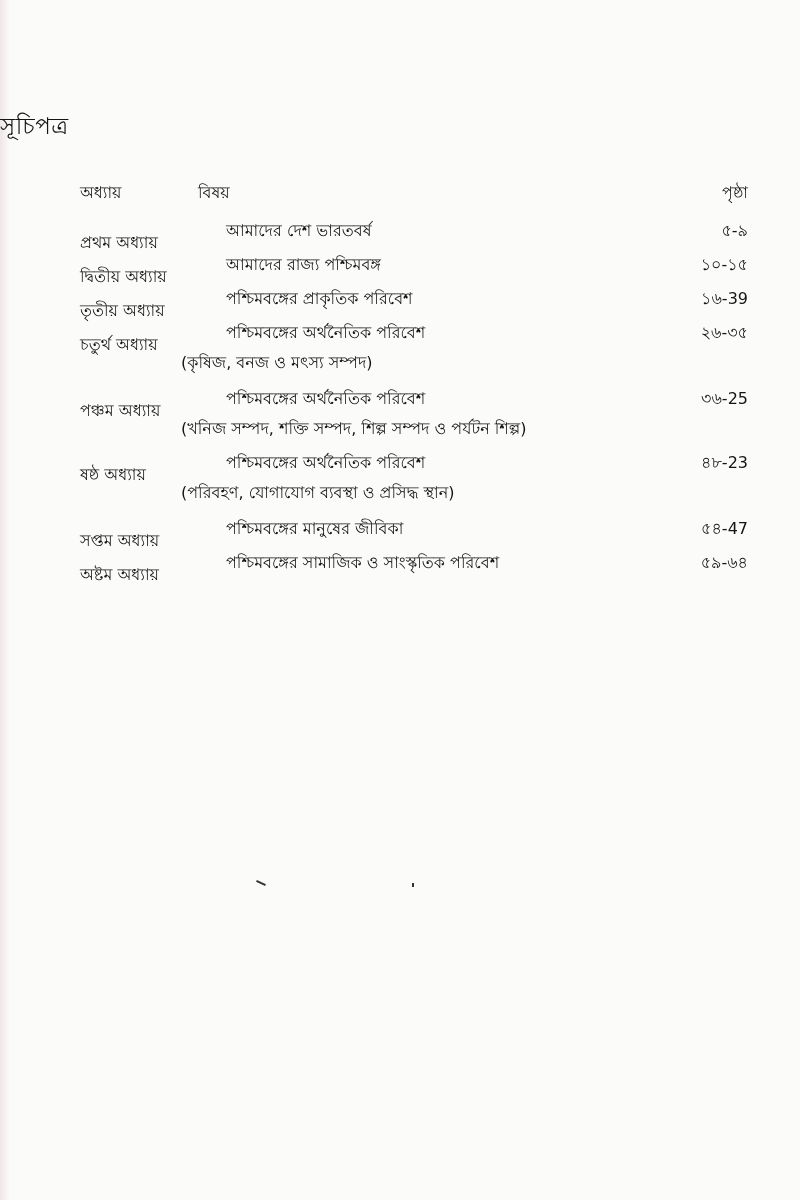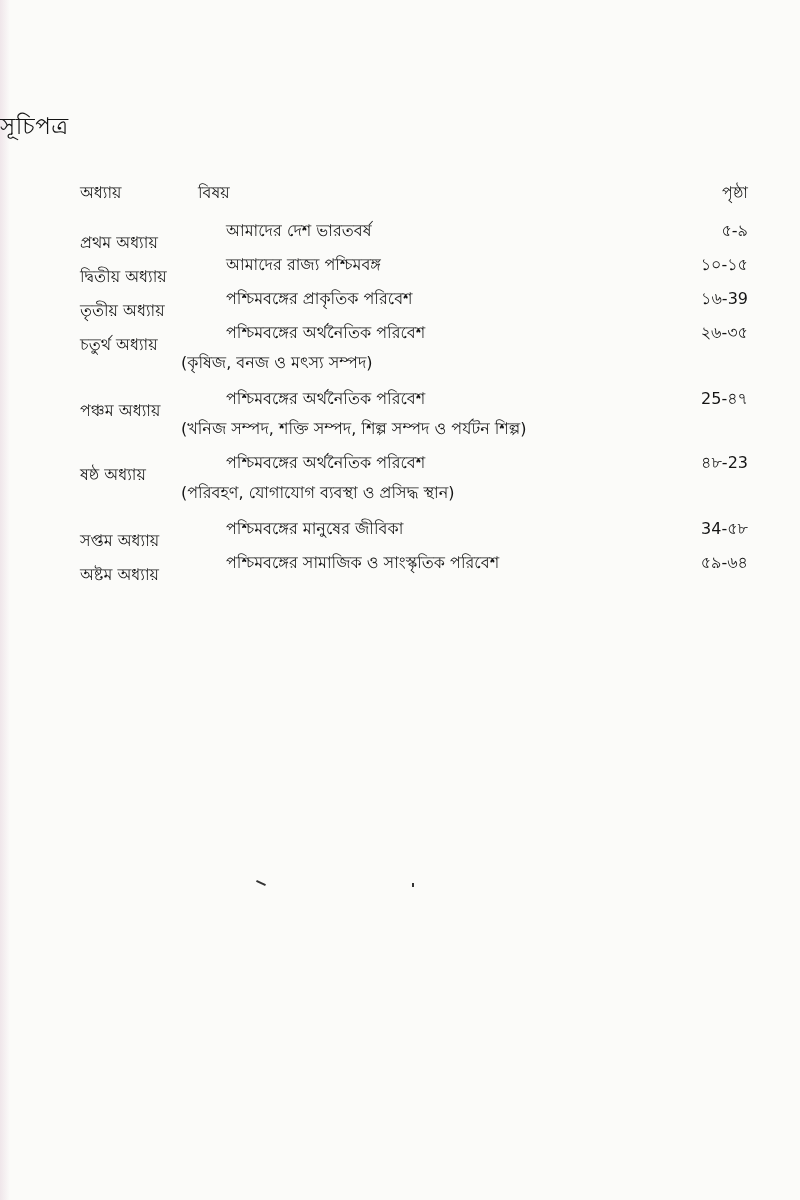--- a/index.html
+++ b/index.html
@@ -115,34 +115,34 @@
   <span class="chapter">চতুর্থ অধ্যায়</span>
   <span class="topic">পশ্চিমবঙ্গের অর্থনৈতিক পরিবেশ</span>
   <span class="subtopic">(কৃষিজ, বনজ ও মৎস্য সম্পদ)</span>
   <span class="pages">২৬-৩৫</span>
 </div>
 
 <div class="toc-row" style="top:384px;">
   <span class="chapter">পঞ্চম অধ্যায়</span>
   <span class="topic">পশ্চিমবঙ্গের অর্থনৈতিক পরিবেশ</span>
   <span class="subtopic">(খনিজ সম্পদ, শক্তি সম্পদ, শিল্প সম্পদ ও পর্যটন শিল্প)</span>
-  <span class="pages">25-৪৭</span>
+  <span class="pages">৩৬-25</span>
 </div>
 
 <div class="toc-row" style="top:448px;">
   <span class="chapter">ষষ্ঠ অধ্যায়</span>
   <span class="topic">পশ্চিমবঙ্গের অর্থনৈতিক পরিবেশ</span>
   <span class="subtopic">(পরিবহণ, যোগাযোগ ব্যবস্থা ও প্রসিদ্ধ স্থান)</span>
   <span class="pages">৪৮-23</span>
 </div>
 
 <div class="toc-row" style="top:514px;">
   <span class="chapter">সপ্তম অধ্যায়</span>
   <span class="topic">পশ্চিমবঙ্গের মানুষের জীবিকা</span>
-  <span class="pages">34-৫৮</span>
+  <span class="pages">৫৪-47</span>
 </div>
 
 <div class="toc-row" style="top:548px;">
   <span class="chapter">অষ্টম অধ্যায়</span>
   <span class="topic">পশ্চিমবঙ্গের সামাজিক ও সাংস্কৃতিক পরিবেশ</span>
   <span class="pages">৫৯-৬৪</span>
 </div>
 
 <div class="speck" style="left:256px; top:882px; width:10px; height:2px; transform:rotate(25deg);"></div>
 <div class="speck" style="left:412px; top:883px; width:2px; height:4px;"></div>

